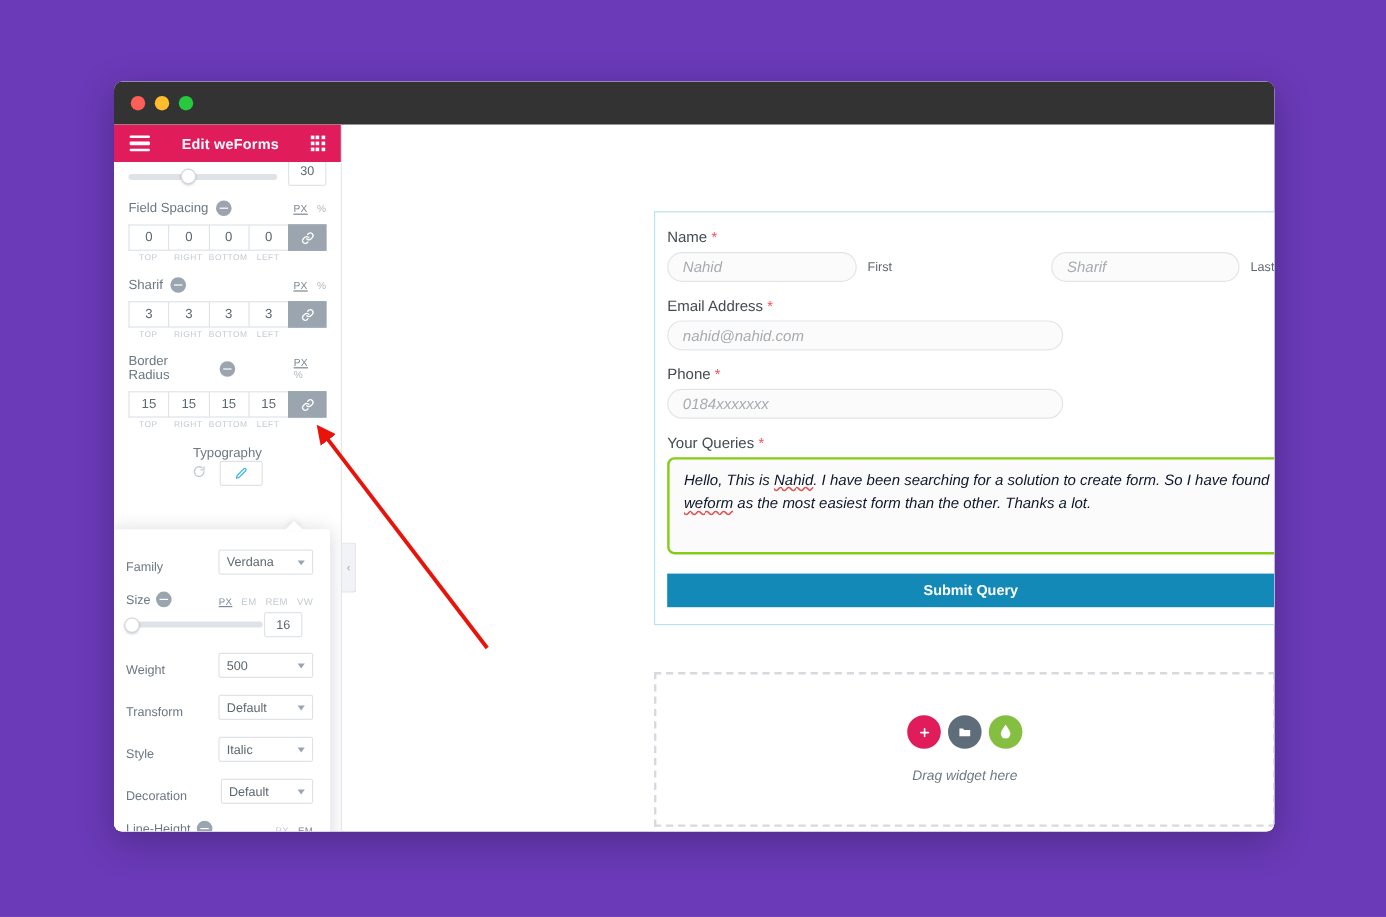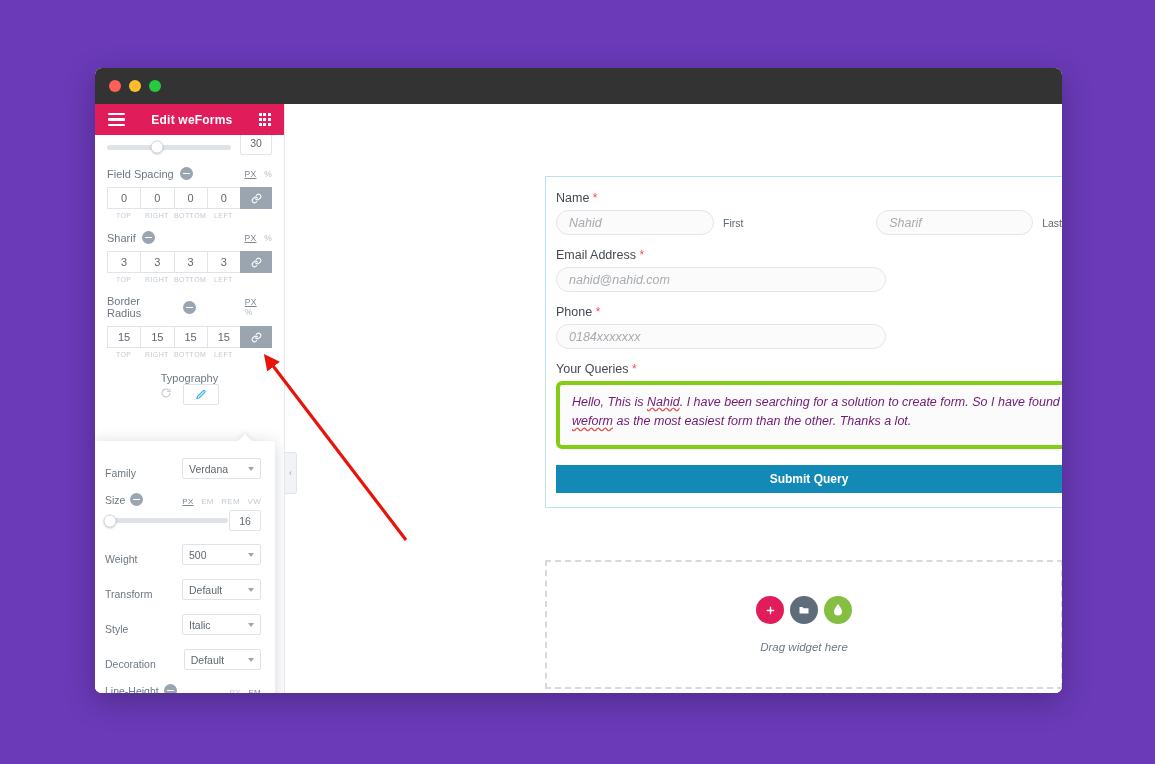--- a/index.html
+++ b/index.html
@@ -117,21 +117,21 @@
     filter: drop-shadow(0 -2px 2px rgba(60,70,85,.10));
   }
   .pop-row { display:flex; align-items:flex-end; padding: 7px 14px; gap: 28px; }
   .pop-label { flex:1; font-size:10.5px; color:#6d7882; display:flex; align-items:center; gap:5px; }
   .pop-select {
     width:79px; height:21px; border:1px solid #dfe3e7; border-radius:2px; background:#fff;
     font-size:10.5px; color:#5d6870; display:flex; align-items:center;
     padding: 0 6px; justify-content:space-between;
   }
   .caret { width:0;height:0;border-left:3.5px solid transparent;border-right:3.5px solid transparent;border-top:4px solid #9aa5af; }
-  .pop-slider-row { display:flex; align-items:center; gap:1px; padding: 2px 14px 6px 14px; }
+  .pop-slider-row { display:flex; align-items:center; gap:1px; padding: 2px 23px 6px 14px; }
   .pop-unit { font-size:8px; color:#c3cad1; letter-spacing:.3px; }
   .pop-unit .u { margin-left:5px; }
   .pop-unit .u.active { color:#7d8892; text-decoration:underline; }
 
   
   #collapse-handle {
     position:absolute; left:190px; top:348px; width:12px; height:42px;
     background:#f1f3f6; border:1px solid #e0e4e8; border-left:none;
     border-radius:0 3px 3px 0; display:flex; align-items:center; justify-content:center;
     font-size:9px; color:#9aa5af; z-index:5;
@@ -150,22 +150,22 @@
   .req { color:#ff4b55; font-size:12px; }
   .txt-input {
     height:25px; border:1px solid #e2e5e8; border-radius:13px; background:#fbfbfb;
     font-size:12.5px; color:#a7abb0; font-style:italic; display:flex; align-items:center;
     padding: 0 12px;
   }
   .name-row { display:flex; align-items:center; }
   .sub-label { font-size:10.5px; color:#5d6870; margin-left:9px; }
   .field-block { margin-bottom: 13px; }
   #queries-area {
-    height:68px; border:4px solid #84cc16; border-radius:6px; background:#fbfbfb;
-    font-size:12.5px; color:#701a75; font-style:italic; line-height:1.55;
+    height:81px; border:2px solid #84cc16; border-radius:6px; background:#fbfbfb;
+    font-size:12.5px; color:#0f172a; font-style:italic; line-height:1.55;
     padding: 8px 12px; position:relative;
   }
   .spell { text-decoration: underline; text-decoration-style: wavy; text-decoration-color:#e05252; }
   #submit-btn {
     height:28px; background:#1289b7; color:#fff; font-size:12px; font-weight:bold;
     display:flex; align-items:center; justify-content:center; margin-top:16px;
   }
   #drag-zone {
     position:absolute; left:259px; top:456px; right:-1px; height:129px;
     border:2px dashed #d6dade;

